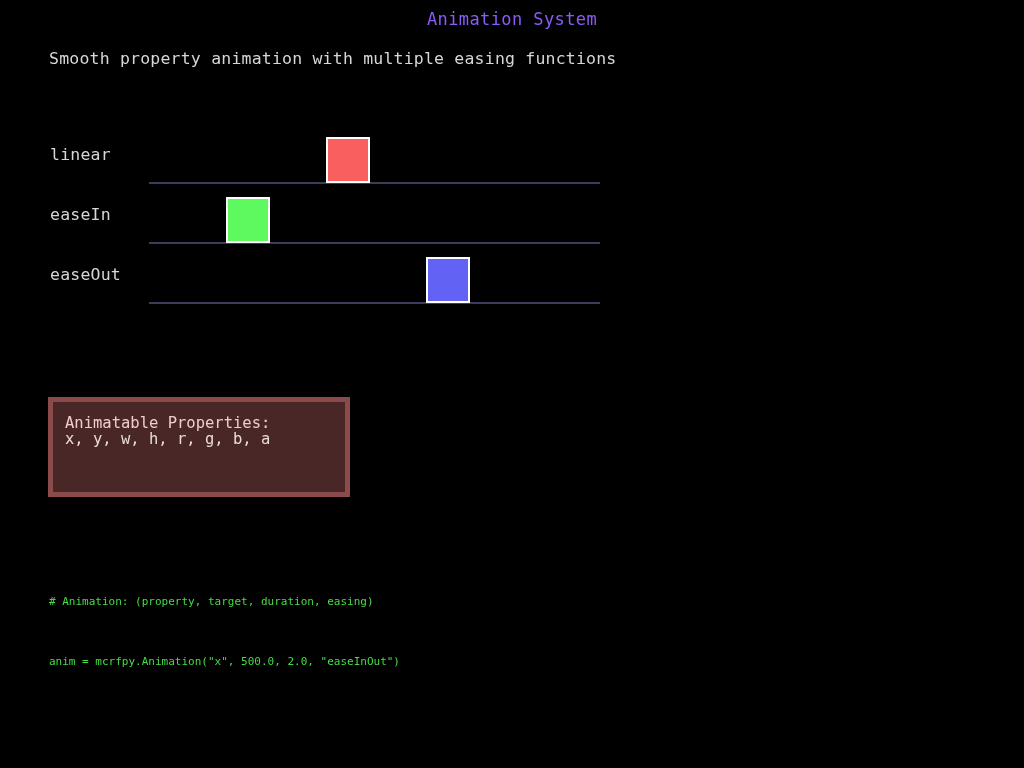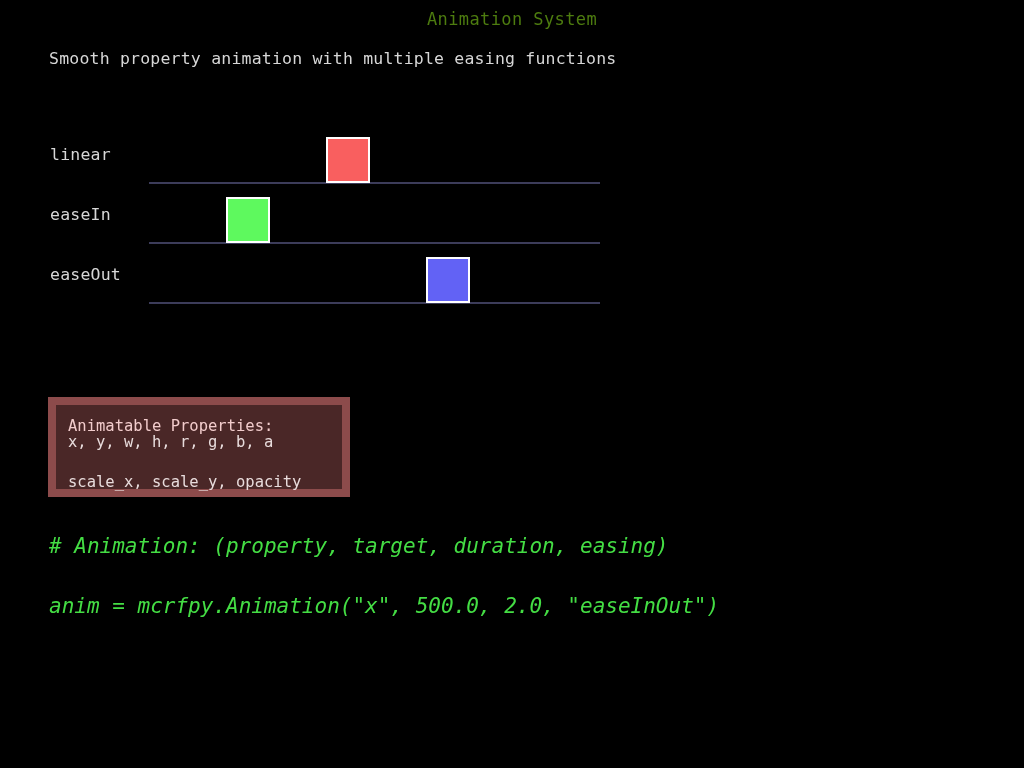--- a/index.html
+++ b/index.html
@@ -15,21 +15,21 @@
     font-family: "DejaVu Sans Mono", "Liberation Mono", monospace;
     -webkit-font-smoothing: antialiased;
   }
 
   #page-title {
     position: absolute;
     left: 0;
     top: 9px;
     width: 1024px;
     text-align: center;
-    color: #4d7c0f;
+    color: #8b5cf6;
     font-size: 17px;
     letter-spacing: 0.4px;
     white-space: pre;
   }
 
   #page-subtitle {
     position: absolute;
     left: 49px;
     top: 49px;
     color: #d7d7d7;
@@ -79,21 +79,21 @@
   }
 
   
   #info-box {
     position: absolute;
     left: 48px;
     top: 397px;
     width: 302px;
     height: 100px;
     background: #4a2727;
-    border: 8px solid #3b82f6;
+    border: 5px solid #3b82f6;
     box-sizing: border-box;
   }
   #info-box-title {
     position: absolute;
     left: 12px;
     top: 12px;
     color: #f2cccc;
     font-size: 15.5px;
     white-space: pre;
   }
@@ -104,26 +104,25 @@
     font-size: 15.5px;
     white-space: pre;
   }
   #info-line-0 { top: 28px; }
   #info-line-1 { top: 68px; }
 
   
   #code-block {
     position: absolute;
     left: 49px;
-    top: 496px;
+    top: 552px;
     color: #44dd44;
-    font-size: 21px;
+    font-size: 11px;
     line-height: 20px;
     white-space: pre;
-    font-style: italic;
   }
   .code-line { white-space: pre; }
 </style>
 </head>
 <body style="background: rgb(0, 0, 0);">
 
 <div id="page-title">Animation System</div>
 <div id="page-subtitle">Smooth property animation with multiple easing functions</div>
 
 <div id="tracks">
@@ -145,19 +144,18 @@
     <div class="track-line" style="left: 149px; width: 451px; background: rgb(60, 60, 90);"></div>
     <div class="track-box" id="track-box-2" style="left: 426px; background: rgb(98, 98, 245); border-color: rgb(255, 255, 255);"></div>
   </div>
 
 
 </div>
 
 <div id="info-box" style="background: rgb(74, 39, 39); border-color: rgb(140, 75, 75);">
   <div id="info-box-title" style="color: rgb(242, 204, 204);">Animatable Properties:</div>
   <div class="info-box-line" id="info-line-0" style="color: rgb(232, 220, 220);">x, y, w, h, r, g, b, a</div>
-  <div class="info-box-line" id="info-line-1" style="color: rgb(232, 220, 220);">scale_x, scale_y, opacity</div>
 </div>
 
 <div id="code-block" style="color: rgb(68, 221, 68);">
   <div class="code-line"># Animation: (property, target, duration, easing)</div>
   <div class="code-line">anim = mcrfpy.Animation("x", 500.0, 2.0, "easeInOut")</div>
 </div>
 
 </body></html>

